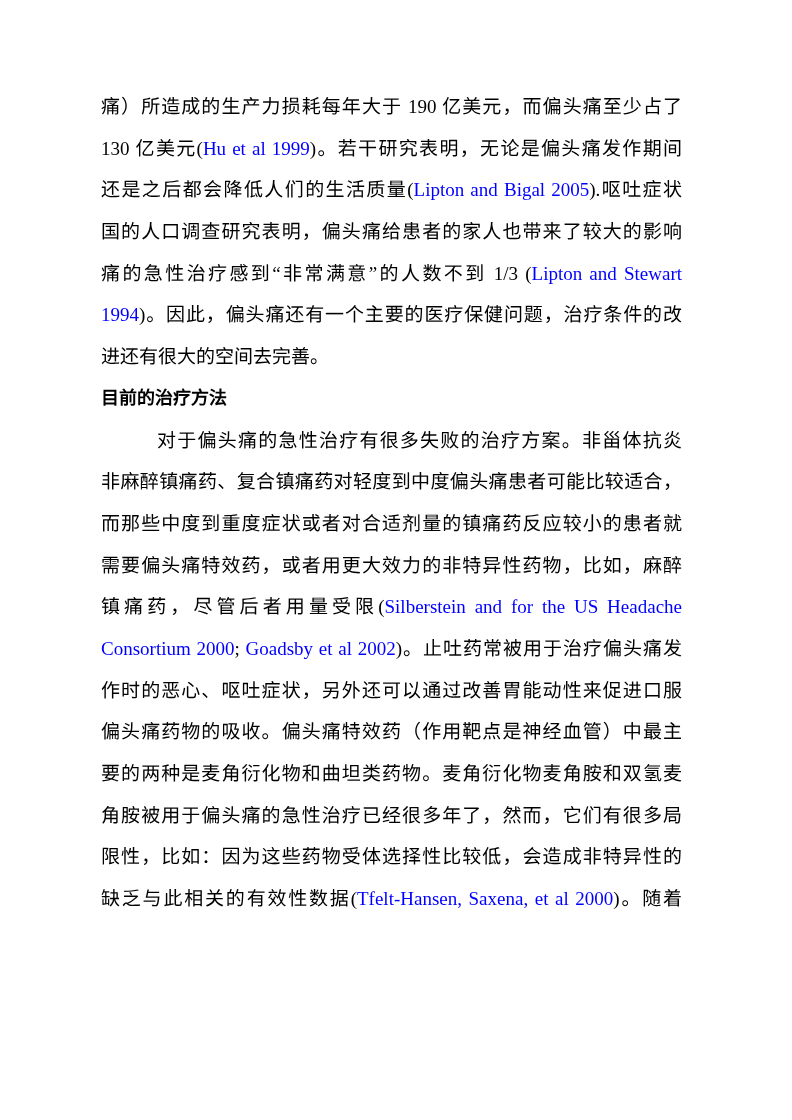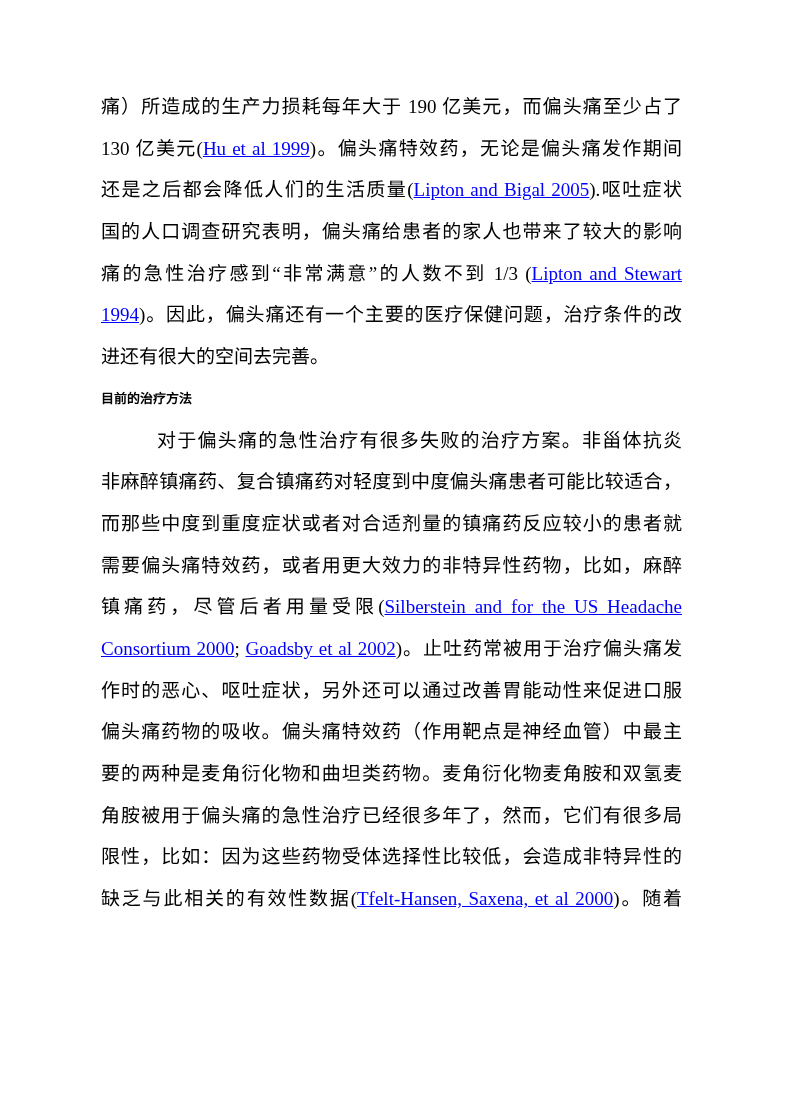--- a/index.html
+++ b/index.html
@@ -30,37 +30,36 @@
     overflow: hidden;
   }
   .line.para-end {
     text-align-last: left;
   }
   .line.indent {
     text-indent: 56px;
   }
   .line.heading {
     font-weight: bold;
-    font-size: 13px;
+    font-size: 18px;
     text-align-last: left;
   }
   a.cite {
     color: var(--link-color, #0000ff);
-    text-decoration: underline;
     cursor: pointer;
   }
   .run { color: inherit; }
 </style>
 </head>
 <body style="background: rgb(255, 255, 255);">
 
 <div class="page">
   <div class="textcol" style="color: rgb(0, 0, 0);">
       <div class="line"><span class="run">痛）所造成的生产力损耗每年大于 190 亿美元，而偏头痛至少占了</span></div>
-      <div class="line"><span class="run">130 亿美元(</span><a class="cite">Hu et al 1999</a><span class="run">)。偏头痛特效药，无论是偏头痛发作期间</span></div>
+      <div class="line"><span class="run">130 亿美元(</span><a class="cite">Hu et al 1999</a><span class="run">)。若干研究表明，无论是偏头痛发作期间</span></div>
       <div class="line"><span class="run">还是之后都会降低人们的生活质量(</span><a class="cite">Lipton and Bigal 2005</a><span class="run">).呕吐症状</span></div>
       <div class="line"><span class="run">国的人口调查研究表明，偏头痛给患者的家人也带来了较大的影响</span></div>
       <div class="line"><span class="run">痛的急性治疗感到“非常满意”的人数不到 1/3 (</span><a class="cite">Lipton and Stewart</a></div>
       <div class="line"><a class="cite">1994</a><span class="run">)。因此，偏头痛还有一个主要的医疗保健问题，治疗条件的改</span></div>
       <div class="line para-end"><span class="run">进还有很大的空间去完善。</span></div>
       <div class="line heading para-end"><span class="run">目前的治疗方法</span></div>
       <div class="line indent"><span class="run">对于偏头痛的急性治疗有很多失败的治疗方案。非甾体抗炎药、</span></div>
       <div class="line"><span class="run">非麻醉镇痛药、复合镇痛药对轻度到中度偏头痛患者可能比较适合，</span></div>
       <div class="line"><span class="run">而那些中度到重度症状或者对合适剂量的镇痛药反应较小的患者就</span></div>
       <div class="line"><span class="run">需要偏头痛特效药，或者用更大效力的非特异性药物，比如，麻醉</span></div>

